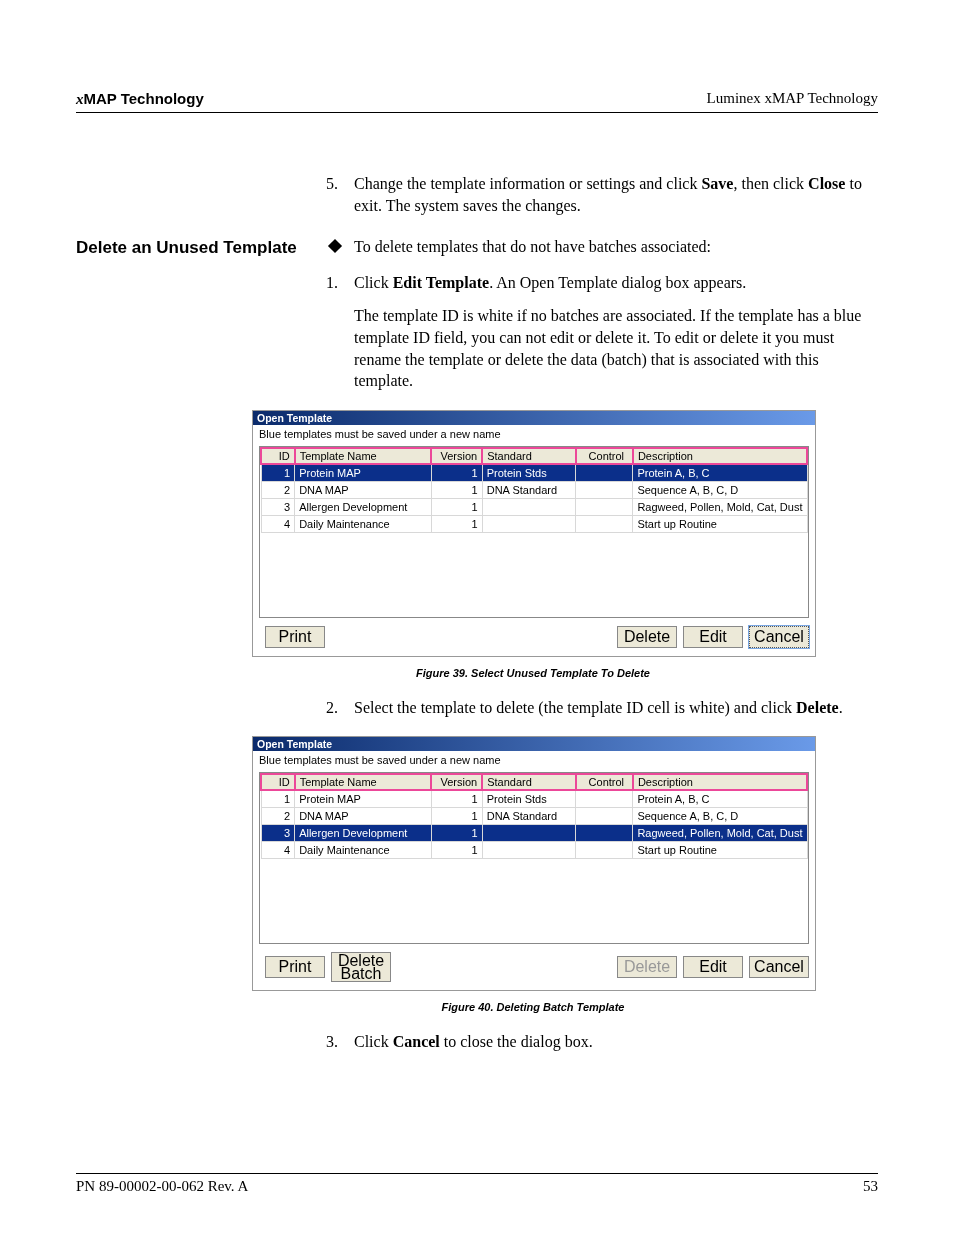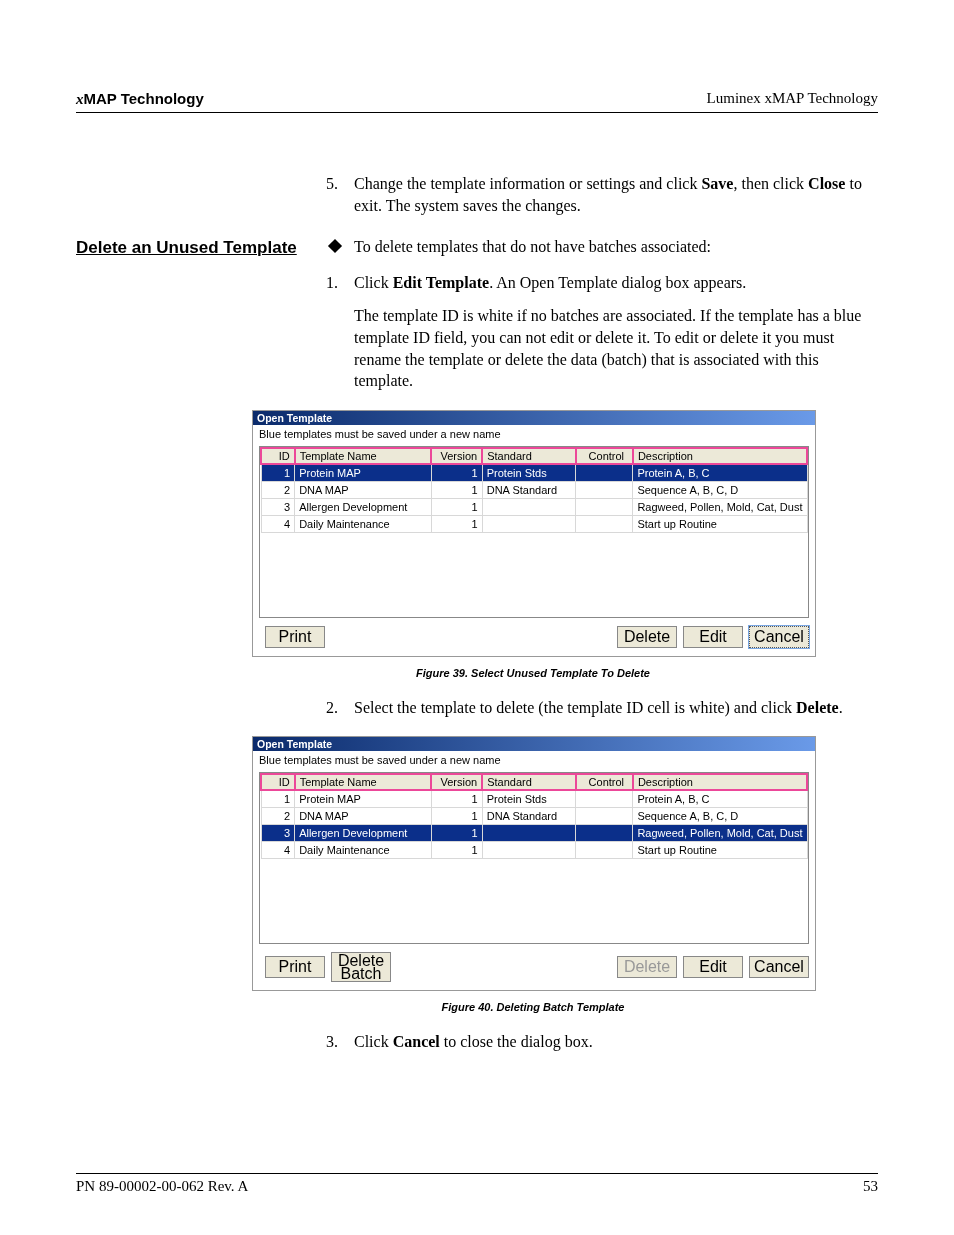--- a/index.html
+++ b/index.html
@@ -28,21 +28,20 @@
   .header-rule { border-top: 1px solid #000; margin-bottom: 60px; }
   .content-row { display: flex; }
   .left-col {
     width: 240px;
     flex-shrink: 0;
     font-family: Arial, Helvetica, sans-serif;
     font-weight: bold;
     font-size: 17px;
     line-height: 1.4;
     padding-right: 10px;
-    text-decoration: underline;
   }
   .right-col {
     flex: 1;
     font-size: 16px;
     line-height: 1.35;
   }
   .list-item {
     display: flex;
     margin-bottom: 12px;
   }

